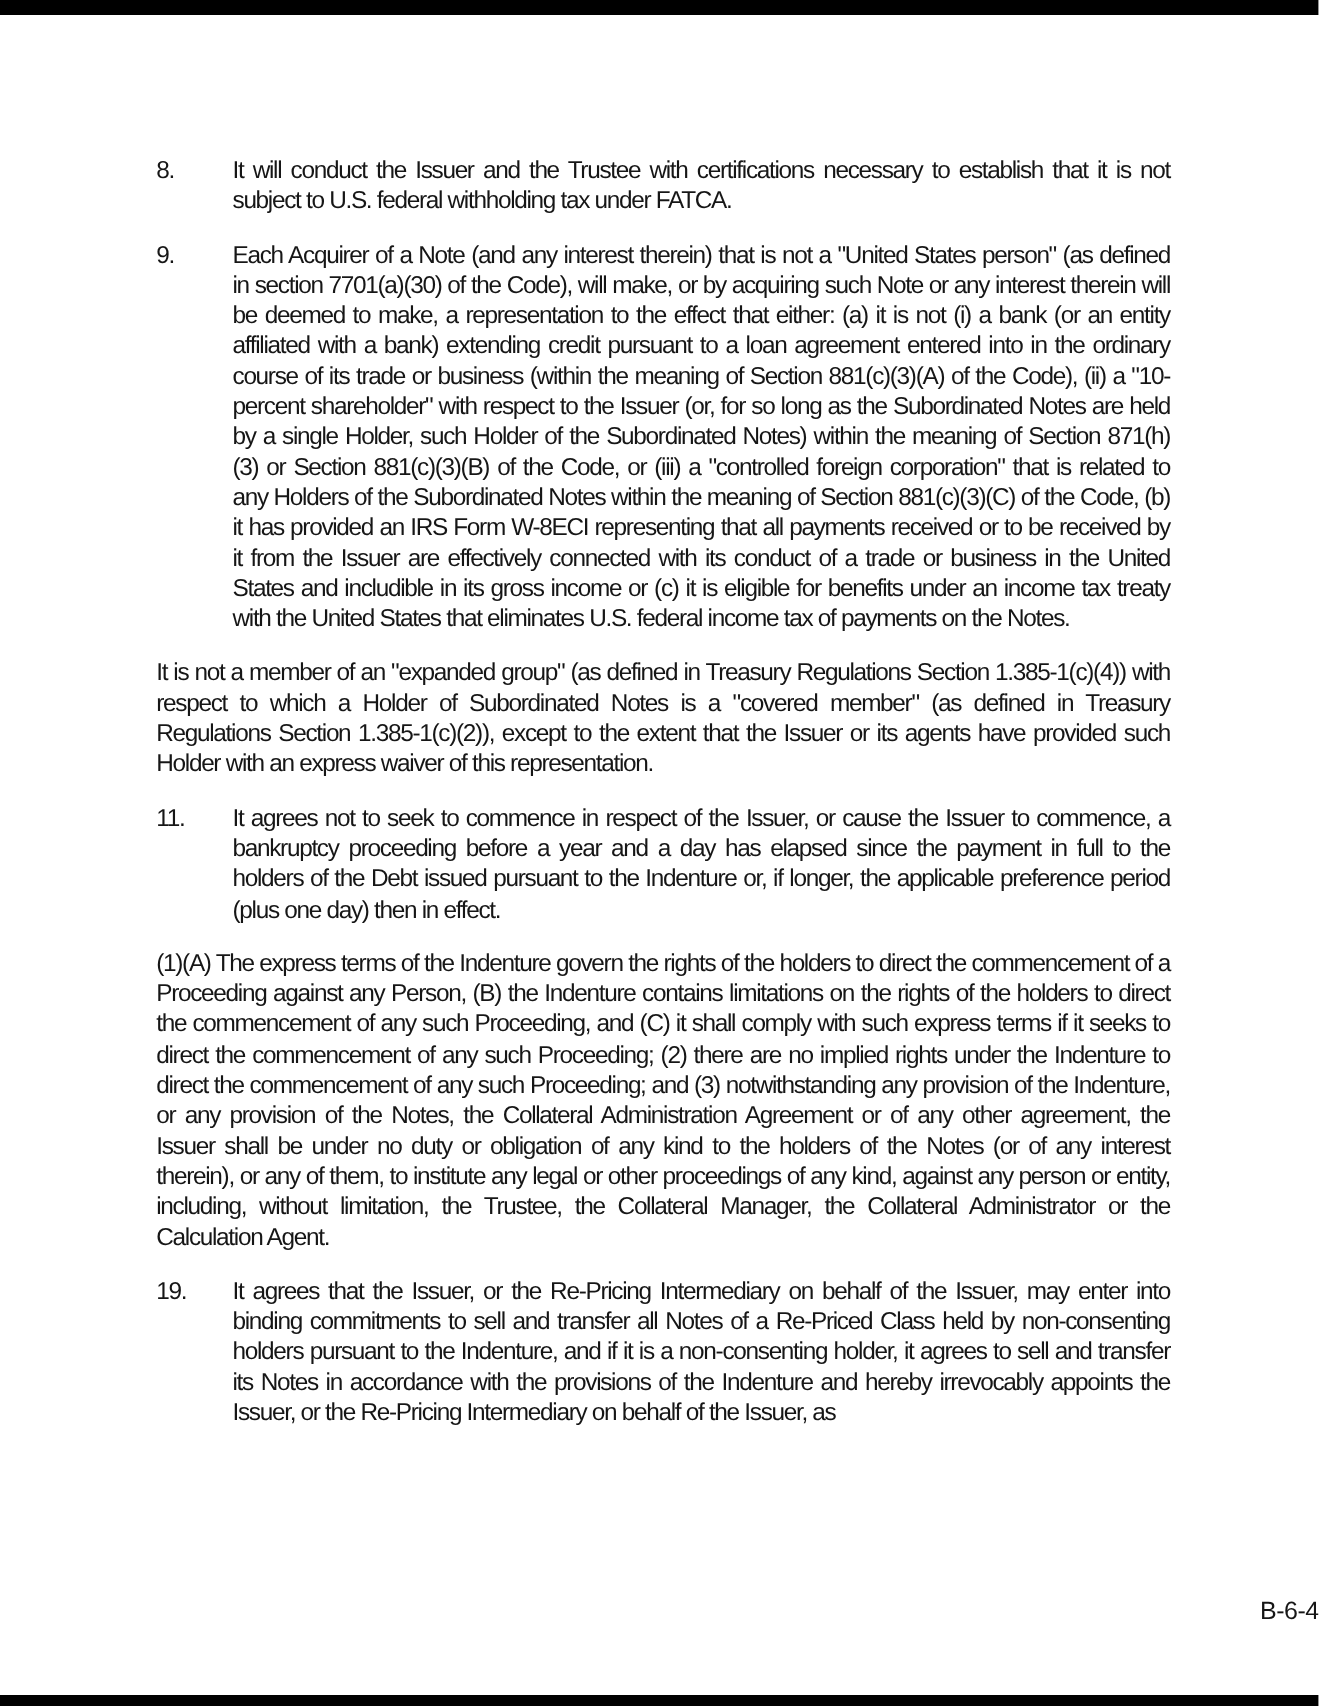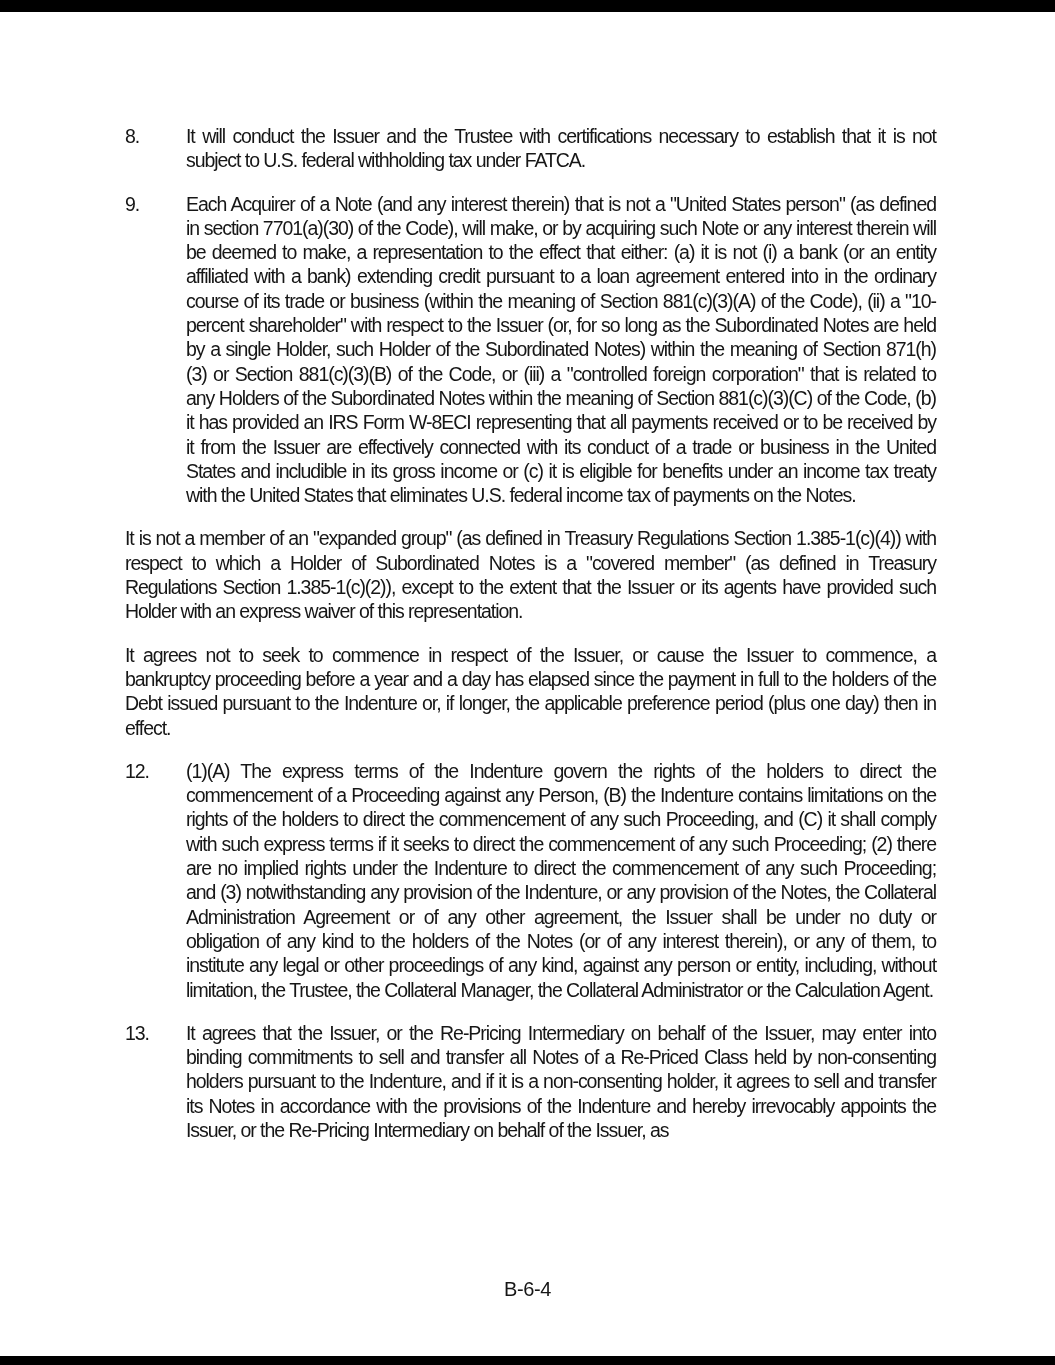--- a/index.html
+++ b/index.html
@@ -41,21 +41,21 @@
   .para .body {
     flex: 1 1 auto;
     text-align: justify;
     text-justify: inter-word;
   }
   #footer {
     position: absolute;
     top: 1278px;
     left: 0;
     width: 1055px;
-    text-align: center;
+    text-align: right;
     font-size: 20px;
     letter-spacing: -0.4px;
     color: #161616;
   }
 </style>
 </head>
 <body>
 
 <div id="page">
 
@@ -71,30 +71,30 @@
     <div class="para">
       <div class="num">9.</div>
       <div class="body">Each Acquirer of a Note (and any interest therein) that is not a "United States person" (as defined in section 7701(a)(30) of the Code), will make, or by acquiring such Note or any interest therein will be deemed to make, a representation to the effect that either: (a) it is not (i) a bank (or an entity affiliated with a bank) extending credit pursuant to a loan agreement entered into in the ordinary course of its trade or business (within the meaning of Section 881(c)(3)(A) of the Code), (ii) a "10-percent shareholder" with respect to the Issuer (or, for so long as the Subordinated Notes are held by a single Holder, such Holder of the Subordinated Notes) within the meaning of Section 871(h)(3) or Section 881(c)(3)(B) of the Code, or (iii) a "controlled foreign corporation" that is related to any Holders of the Subordinated Notes within the meaning of Section 881(c)(3)(C) of the Code, (b) it has provided an IRS Form W-8ECI representing that all payments received or to be received by it from the Issuer are effectively connected with its conduct of a trade or business in the United States and includible in its gross income or (c) it is eligible for benefits under an income tax treaty with the United States that eliminates U.S. federal income tax of payments on the Notes.</div>
     </div>
 
     <div class="para">
       <div class="body">It is not a member of an "expanded group" (as defined in Treasury Regulations Section 1.385-1(c)(4)) with respect to which a Holder of Subordinated Notes is a "covered member" (as defined in Treasury Regulations Section 1.385-1(c)(2)), except to the extent that the Issuer or its agents have provided such Holder with an express waiver of this representation.</div>
     </div>
 
     <div class="para">
+      <div class="num">11.</div>
       <div class="body">It agrees not to seek to commence in respect of the Issuer, or cause the Issuer to commence, a bankruptcy proceeding before a year and a day has elapsed since the payment in full to the holders of the Debt issued pursuant to the Indenture or, if longer, the applicable preference period (plus one day) then in effect.</div>
     </div>
 
     <div class="para">
-      <div class="num">12.</div>
       <div class="body">(1)(A) The express terms of the Indenture govern the rights of the holders to direct the commencement of a Proceeding against any Person, (B) the Indenture contains limitations on the rights of the holders to direct the commencement of any such Proceeding, and (C) it shall comply with such express terms if it seeks to direct the commencement of any such Proceeding; (2) there are no implied rights under the Indenture to direct the commencement of any such Proceeding; and (3) notwithstanding any provision of the Indenture, or any provision of the Notes, the Collateral Administration Agreement or of any other agreement, the Issuer shall be under no duty or obligation of any kind to the holders of the Notes (or of any interest therein), or any of them, to institute any legal or other proceedings of any kind, against any person or entity, including, without limitation, the Trustee, the Collateral Manager, the Collateral Administrator or the Calculation Agent.</div>
     </div>
 
     <div class="para">
-      <div class="num">13.</div>
+      <div class="num">19.</div>
       <div class="body">It agrees that the Issuer, or the Re-Pricing Intermediary on behalf of the Issuer, may enter into binding commitments to sell and transfer all Notes of a Re-Priced Class held by non-consenting holders pursuant to the Indenture, and if it is a non-consenting holder, it agrees to sell and transfer its Notes in accordance with the provisions of the Indenture and hereby irrevocably appoints the Issuer, or the Re-Pricing Intermediary on behalf of the Issuer, as</div>
     </div>
 
   </div>
 
   <div id="footer">B-6-4</div>
 
   <div class="scan-bar bottom"></div>
 
 </div>

